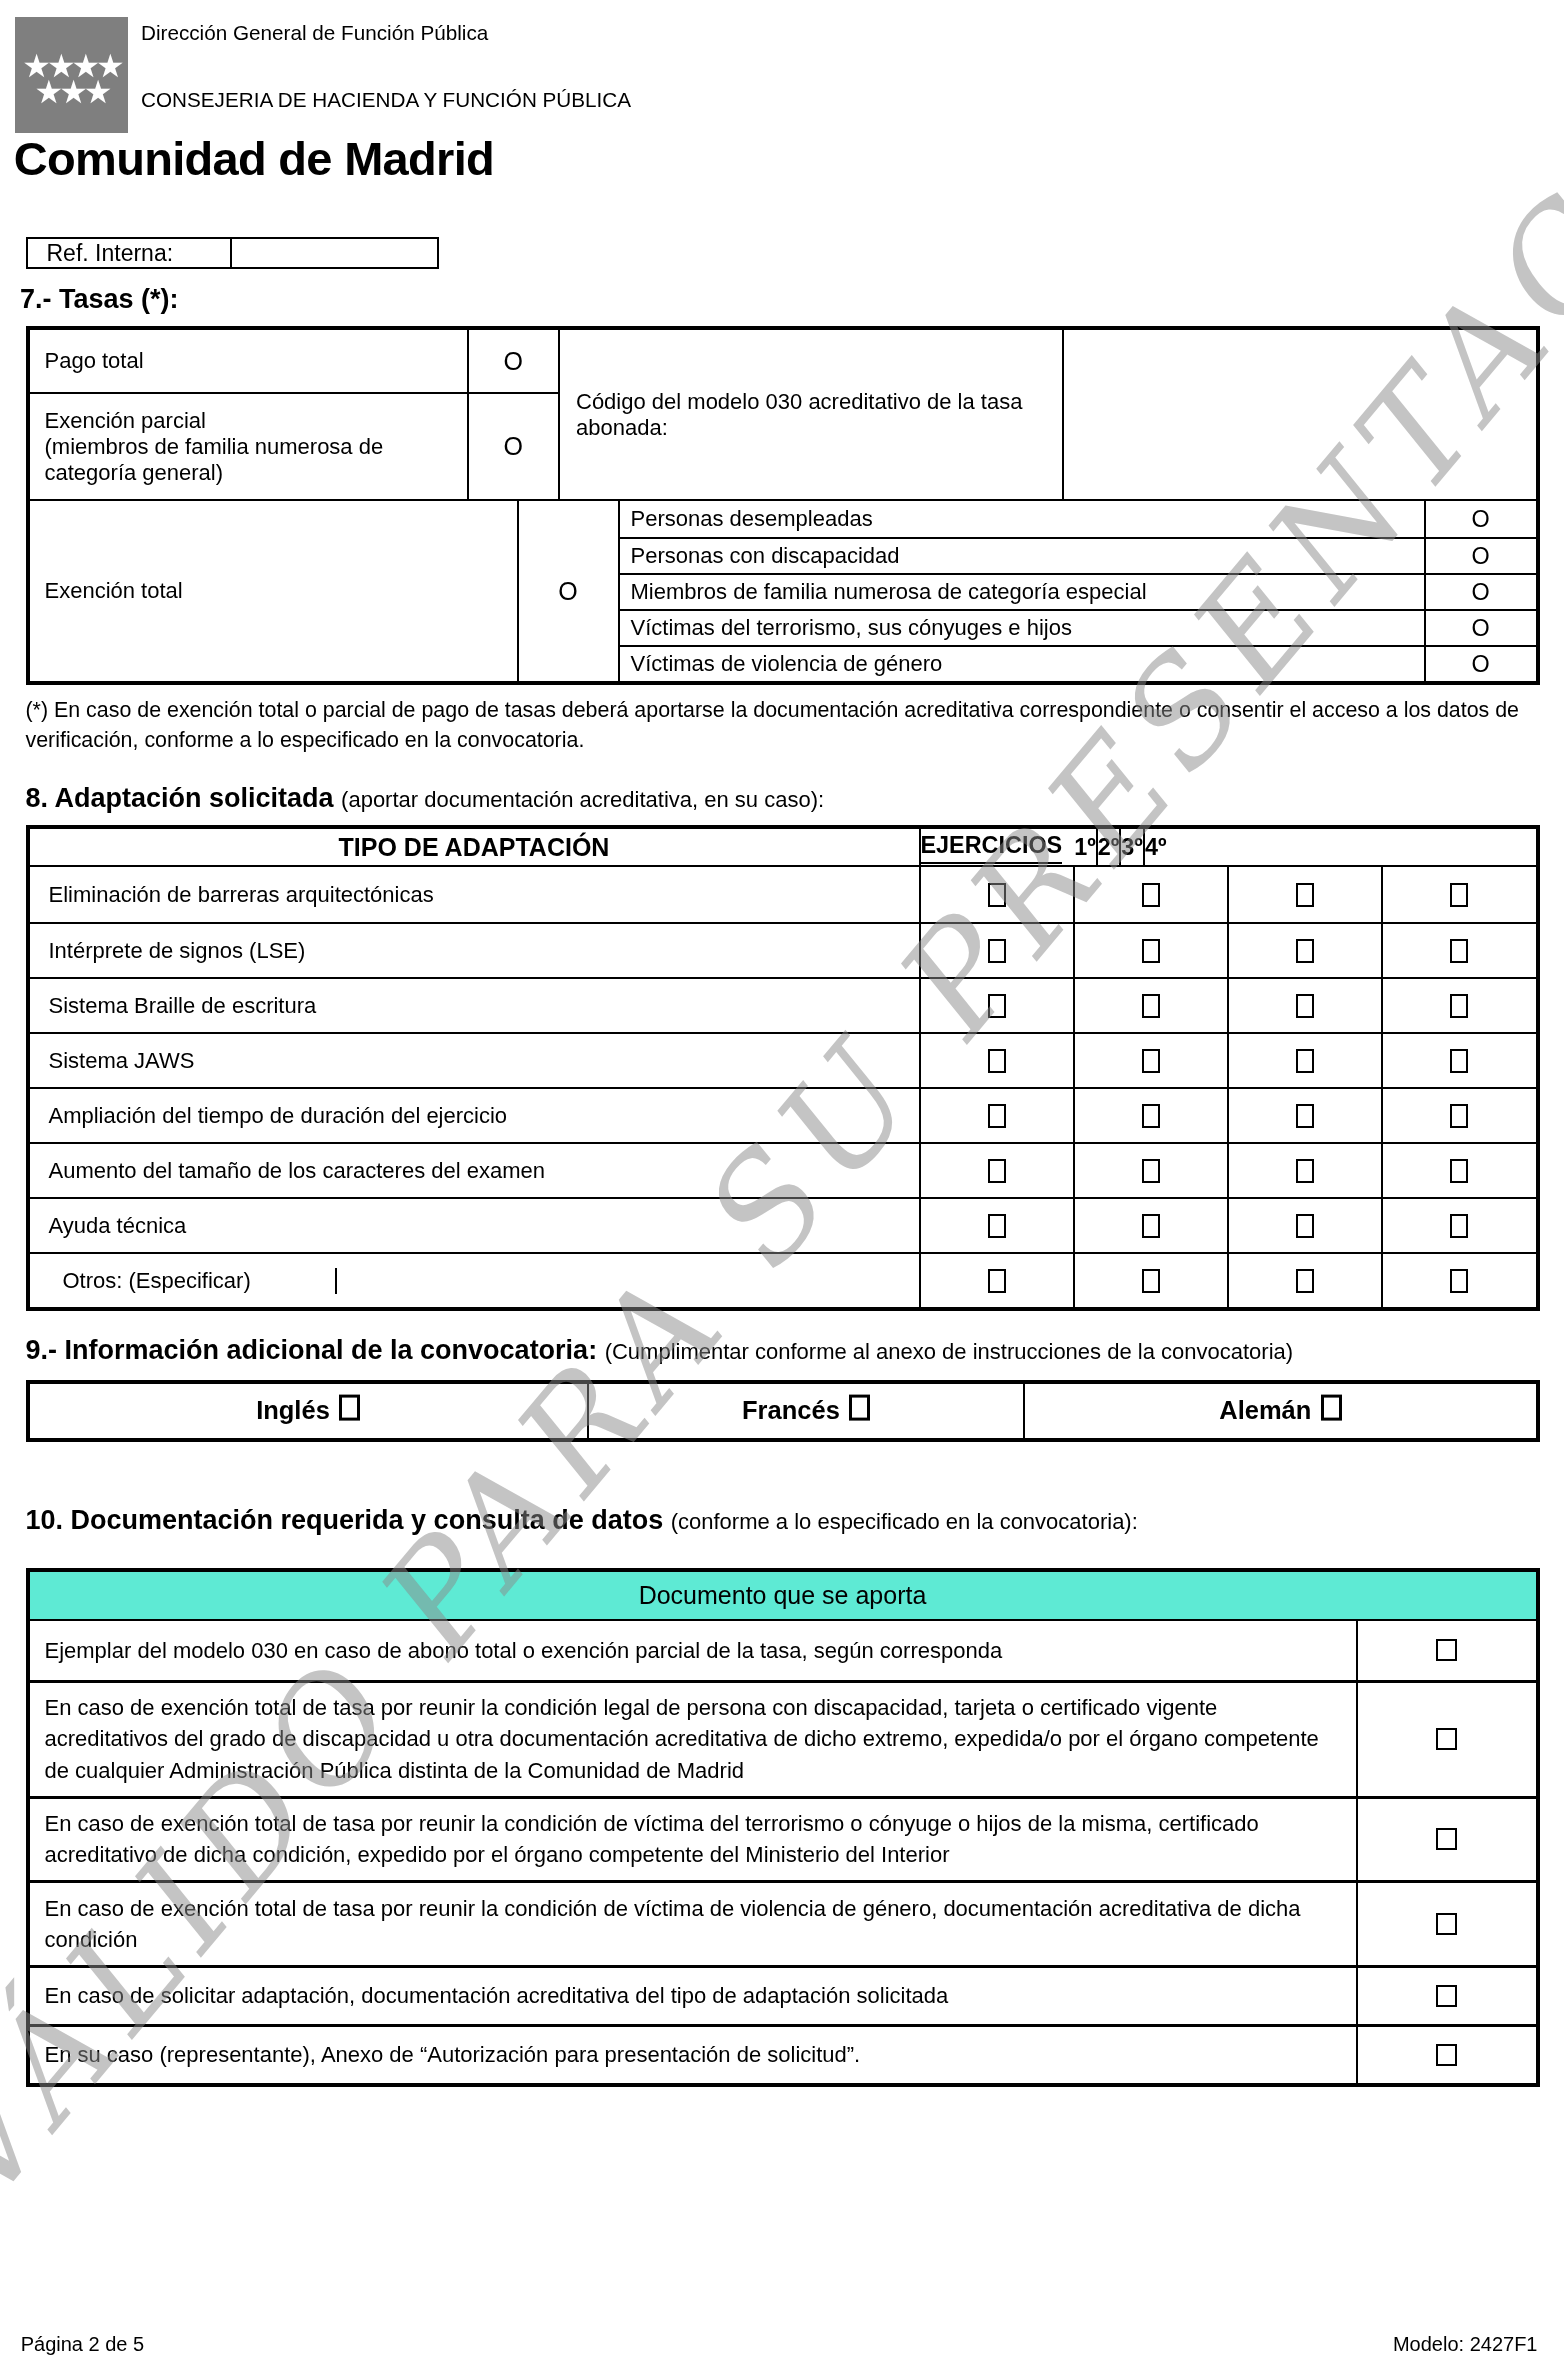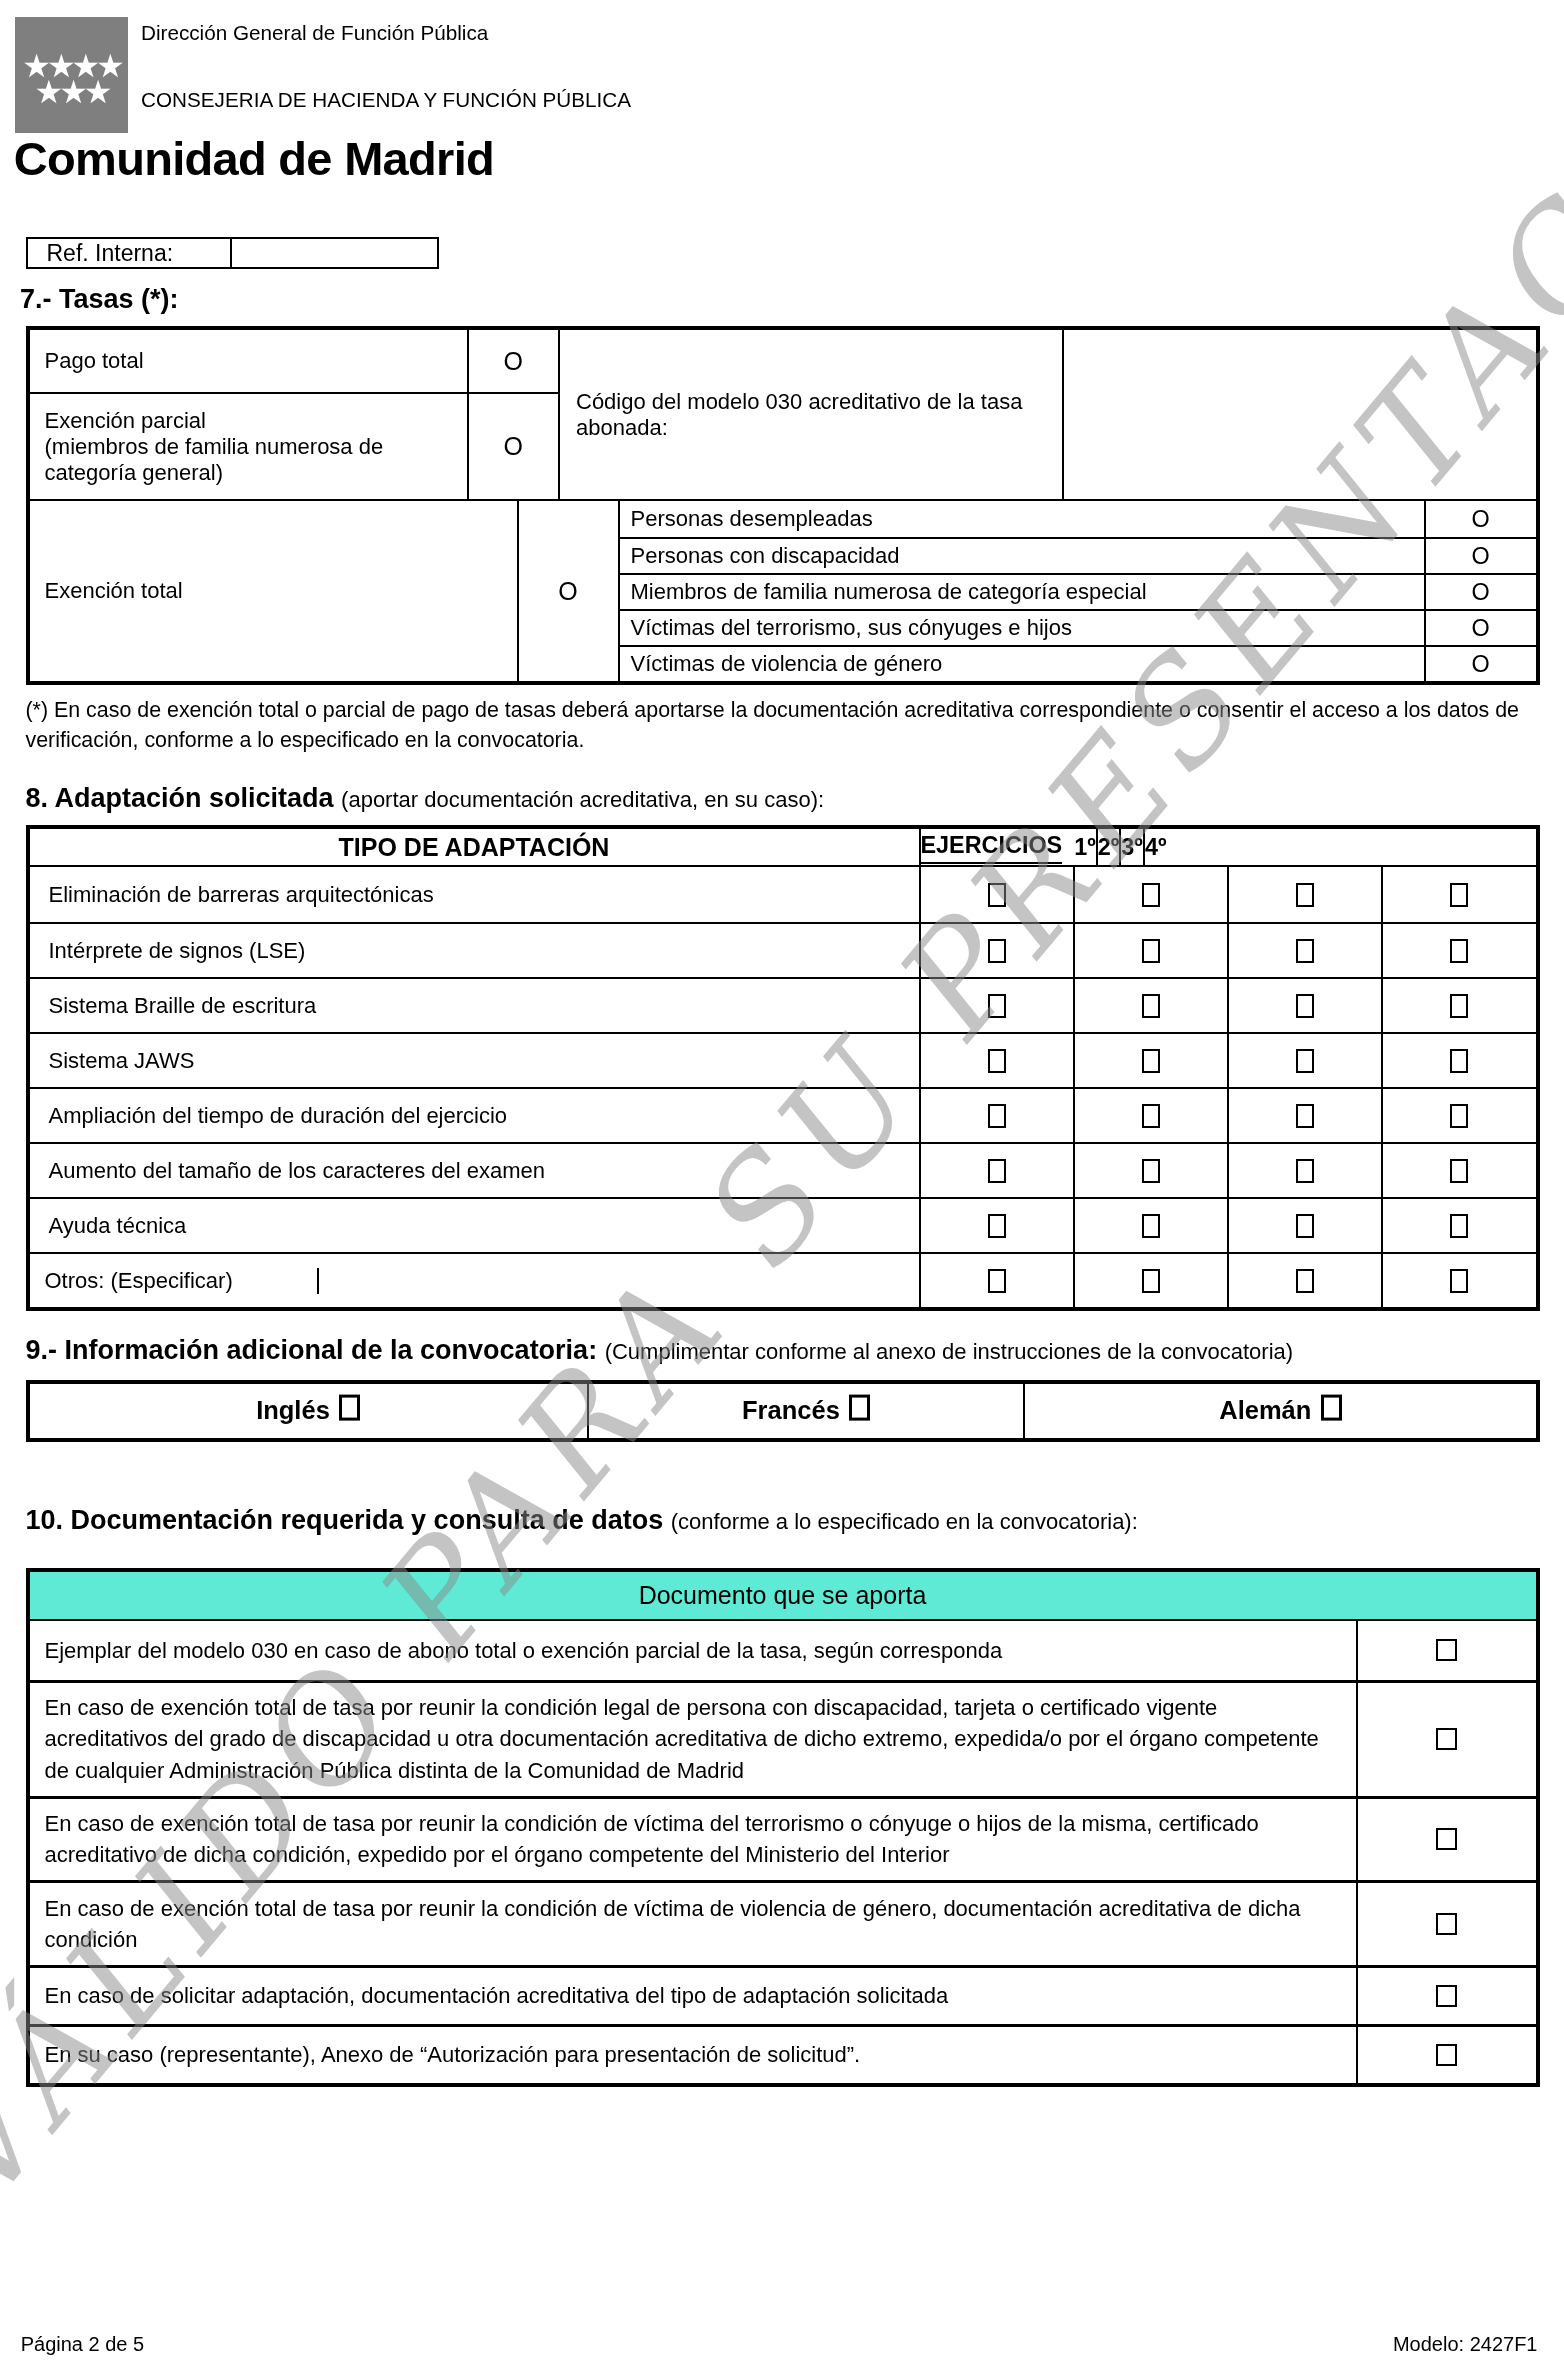--- a/index.html
+++ b/index.html
@@ -53,21 +53,21 @@
   .t8 .tipo{width:891px;box-sizing:border-box;border-right:2.1px solid #000;display:flex;align-items:center;justify-content:center;font-weight:bold;font-size:25px;}
   .t8 .ej-wrap{flex:1;display:flex;flex-direction:row;}
   .t8 .ej-top{height:33px;border-bottom:2.1px solid #000;display:flex;align-items:center;justify-content:center;font-weight:bold;font-size:23.4px;}
   .t8 .ej-cols{height:36px;display:flex;padding-left:12px;}
   .t8 .ej-col{flex:1;display:flex;align-items:center;justify-content:center;font-weight:bold;font-size:23.4px;box-sizing:border-box;}
   .t8 .ej-col + .ej-col{border-left:2.1px solid #000;}
   .t8 .drow{display:flex;height:55px;box-sizing:border-box;}
   .t8 .drow + .drow{border-top:2.8px solid #000;}
   .t8 .dlbl{width:891px;box-sizing:border-box;border-right:2.1px solid #000;display:flex;align-items:center;padding-left:19px;font-size:22px;}
   .t8 .dlbl-split{padding-left:0;}
-  .t8 .otros-lbl{width:289px;box-sizing:border-box;border-right:2.1px solid #000;display:flex;align-items:center;padding-left:15px;}
+  .t8 .otros-lbl{width:289px;box-sizing:border-box;border-right:2.1px solid #000;display:flex;align-items:center;padding-left:15px;margin-left:18px;}
   .t8 .otros-val{flex:1;}
   .t8 .cells{flex:1;display:flex;}
   .t8 .ccell{flex:1;display:flex;align-items:center;justify-content:center;box-sizing:border-box;}
   .t8 .ccell + .ccell{border-left:2.1px solid #000;}
   .cb{display:inline-block;width:18px;height:23.4px;border:2.1px solid #000;box-sizing:border-box;background:#fff;}
   
   .h9{margin-top:23.4px;}
   .t9{margin-top:13.8px;border:4.8px solid #000;box-sizing:border-box;height:62px;display:flex;}
   .t9 .lang{display:flex;align-items:center;justify-content:center;font-weight:bold;font-size:25.5px;box-sizing:border-box;}
   .t9 .lang + .lang{border-left:2.1px solid #000;}

